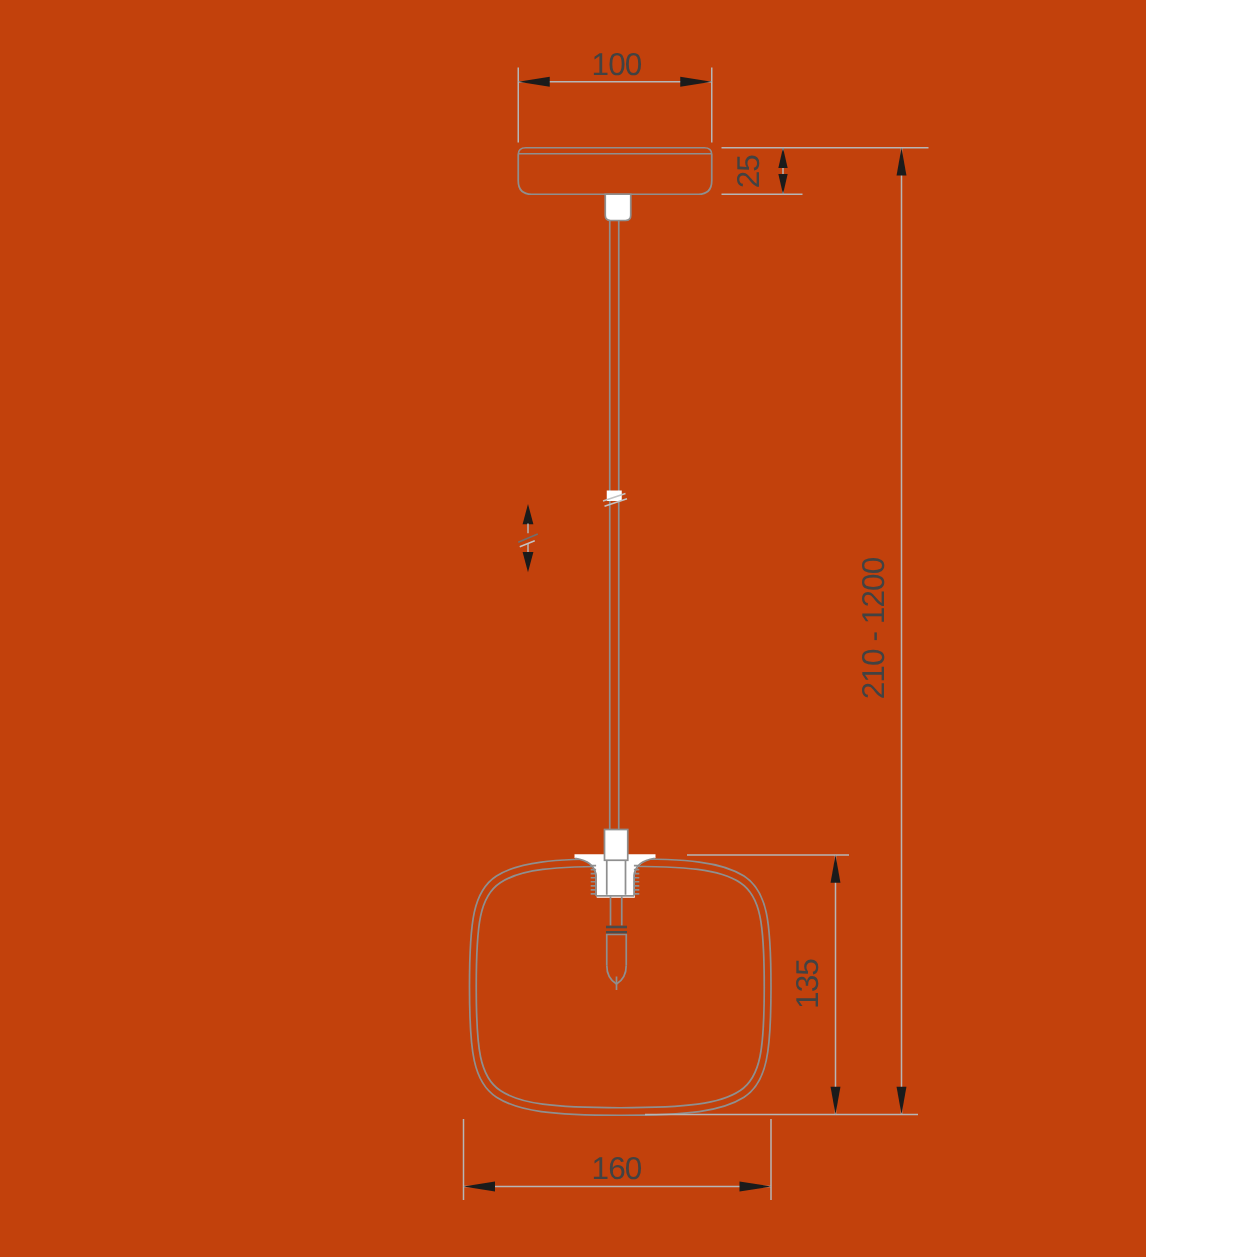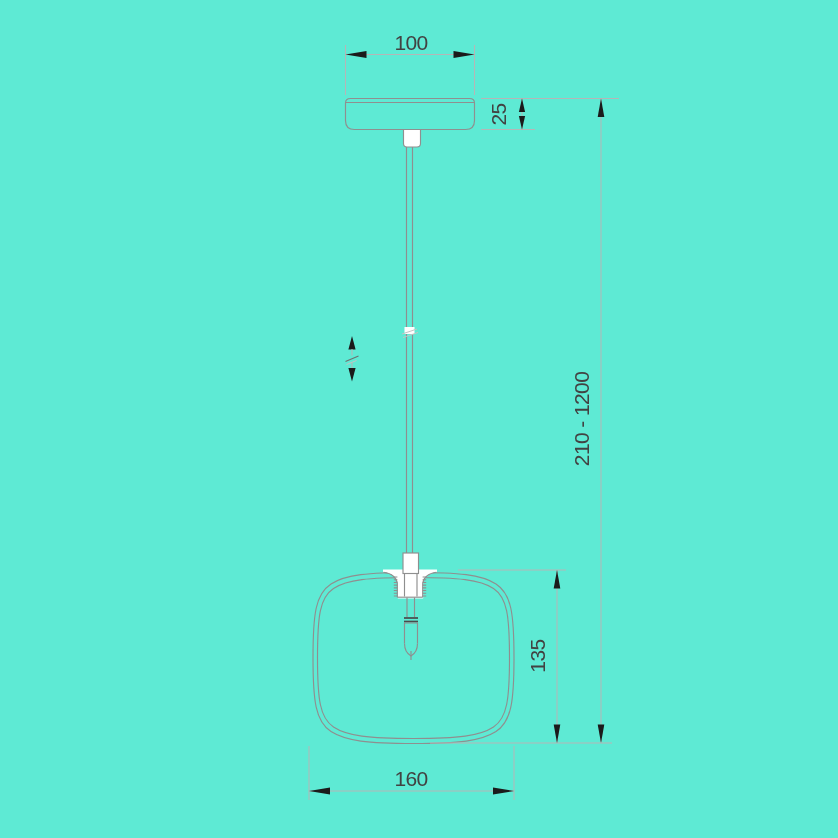--- a/index.html
+++ b/index.html
@@ -1,19 +1,19 @@
 <!DOCTYPE html>
 <html><head>
 <meta charset="utf-8">
 <style>
   html,body{margin:0;padding:0;background:#ffffff;}
   .canvas{
     position:relative;
-    width:838px;height:838px;
-    background:#5eead4;
+    width:764px;height:838px;
+    background:#c2410c;
     font-family:"Liberation Sans", sans-serif;
     overflow:hidden;
   }
   svg{display:block;}
   .obj{stroke:#8f8f8f;stroke-width:1.15;fill:none;}
   .objfill{stroke:#8f8f8f;stroke-width:1.15;fill:#ffffff;}
   .whitefill{fill:#ffffff;stroke:none;}
   .dim{stroke:#b6b6b6;stroke-width:1;fill:none;}
   .arrow{fill:#1b1b1b;stroke:none;}
   .dark{stroke:#4a4a4a;stroke-width:1.7;fill:none;}

